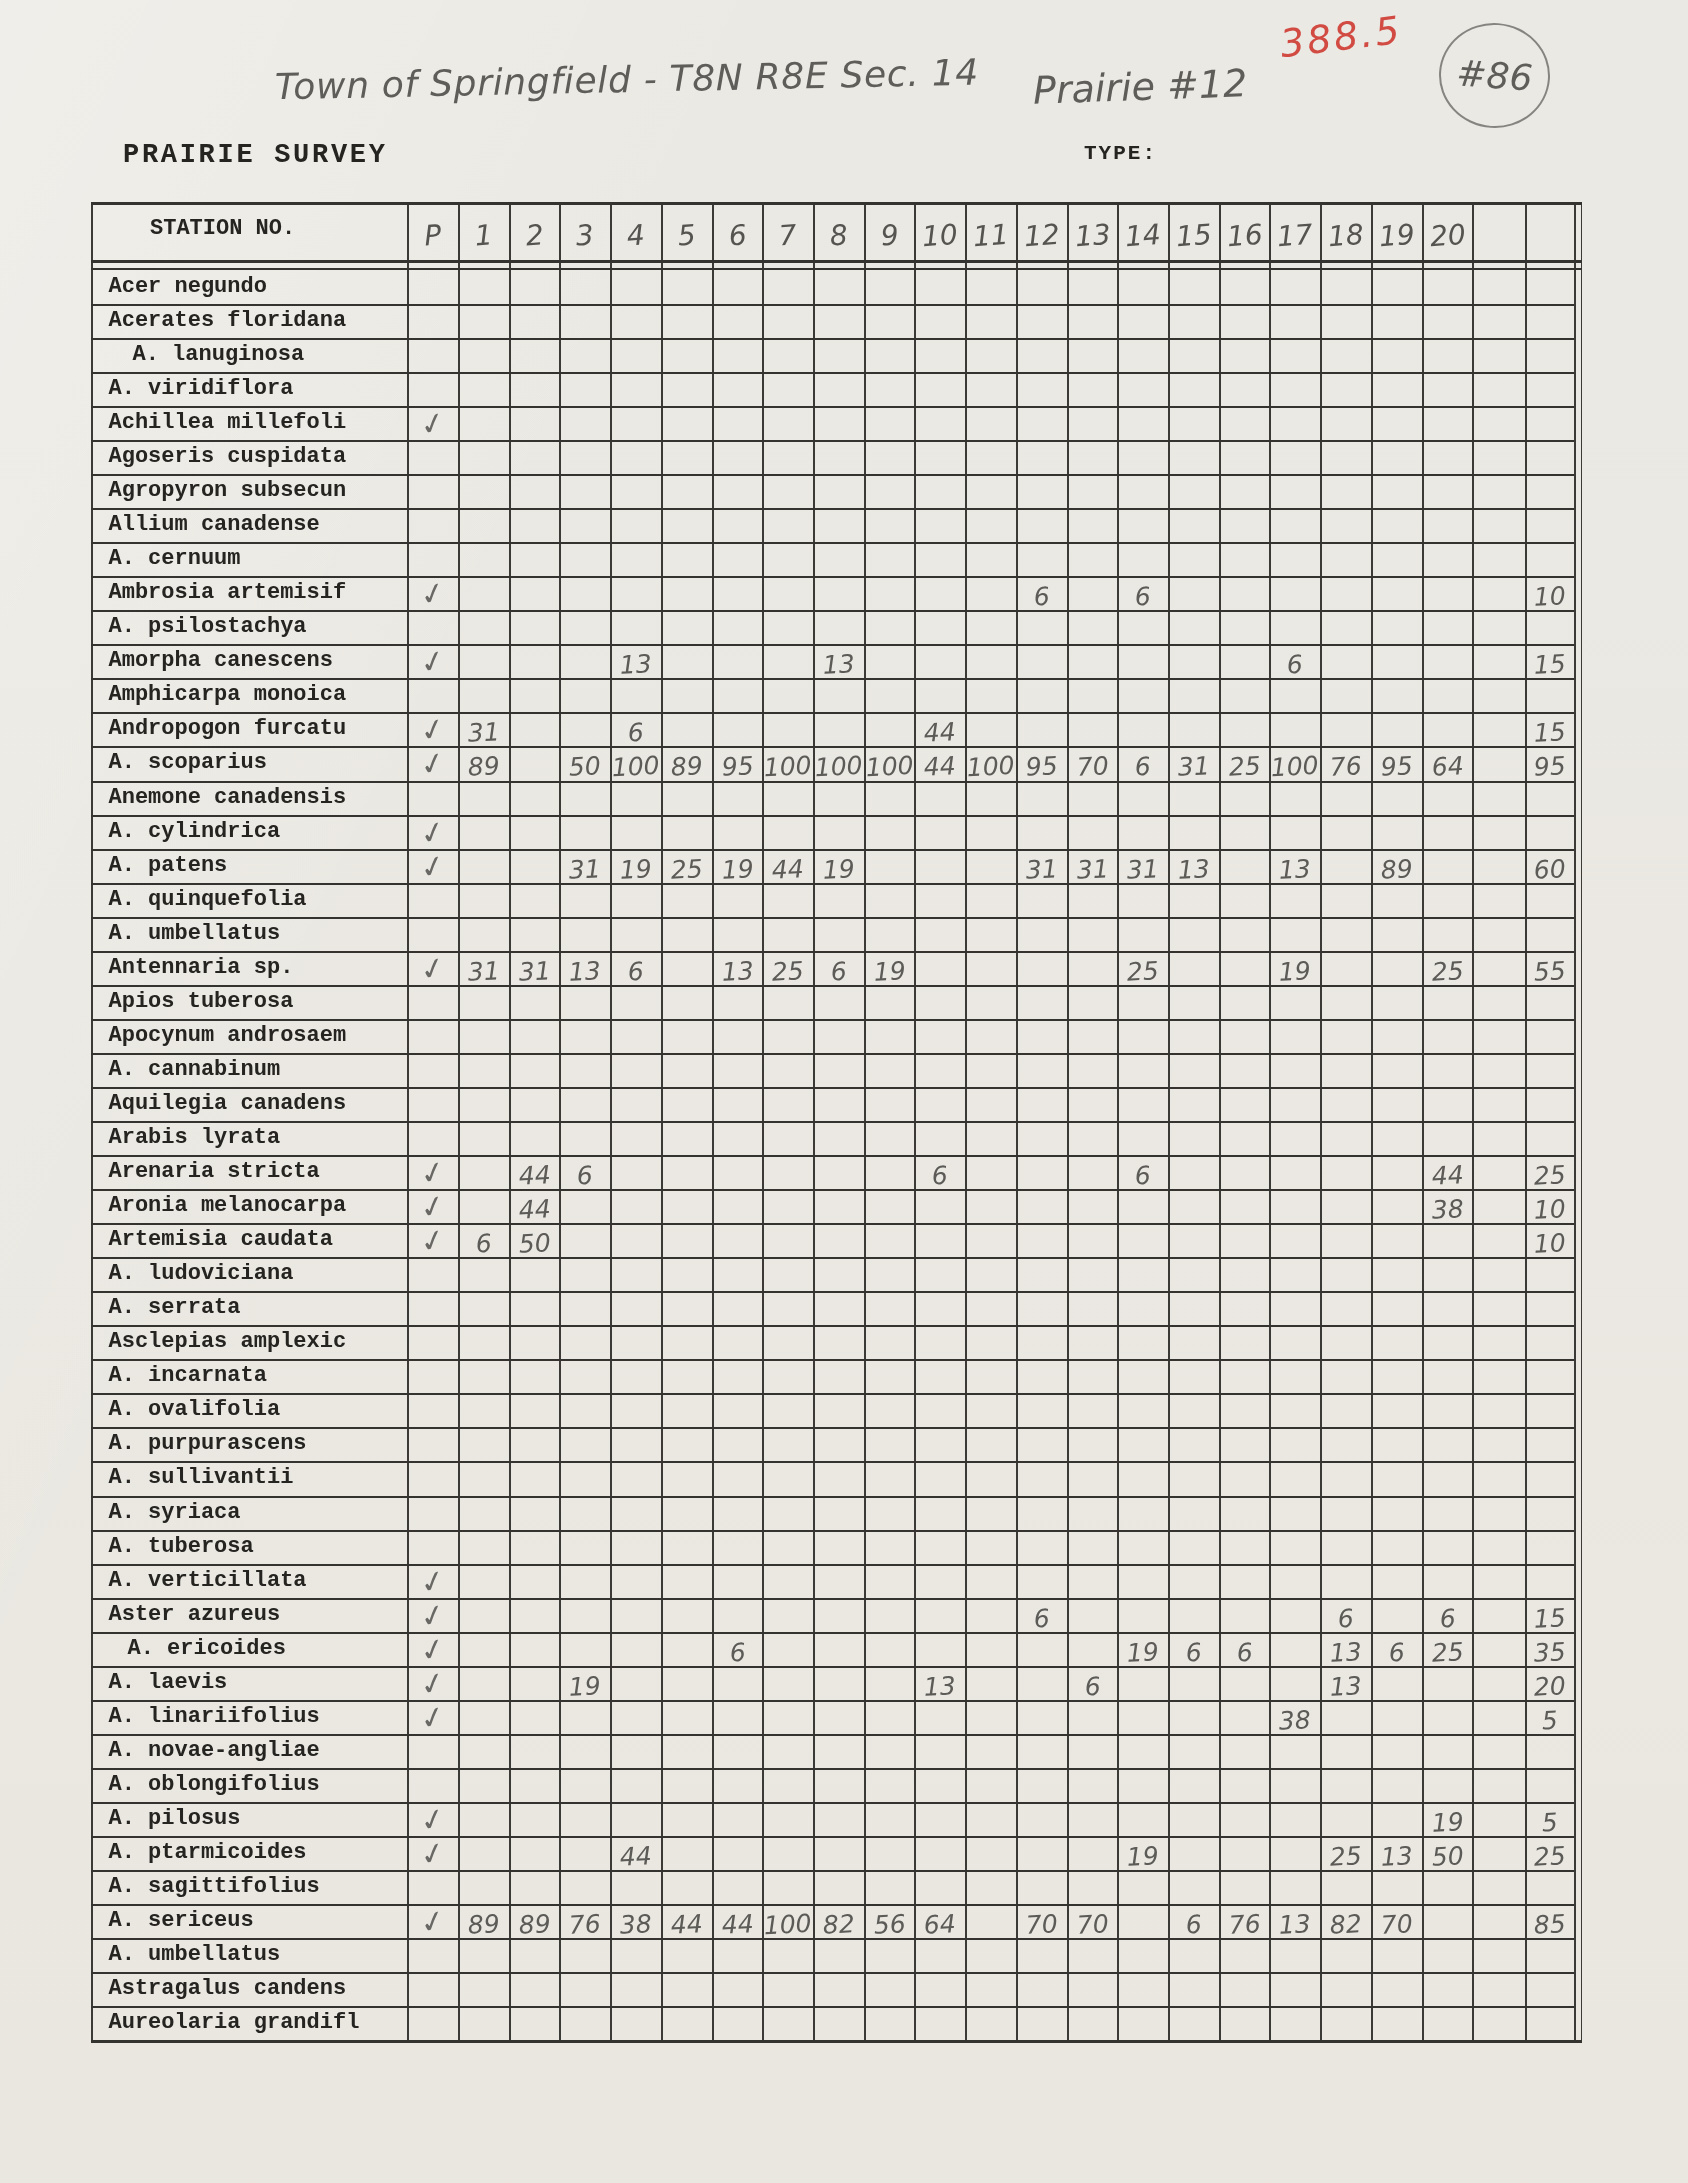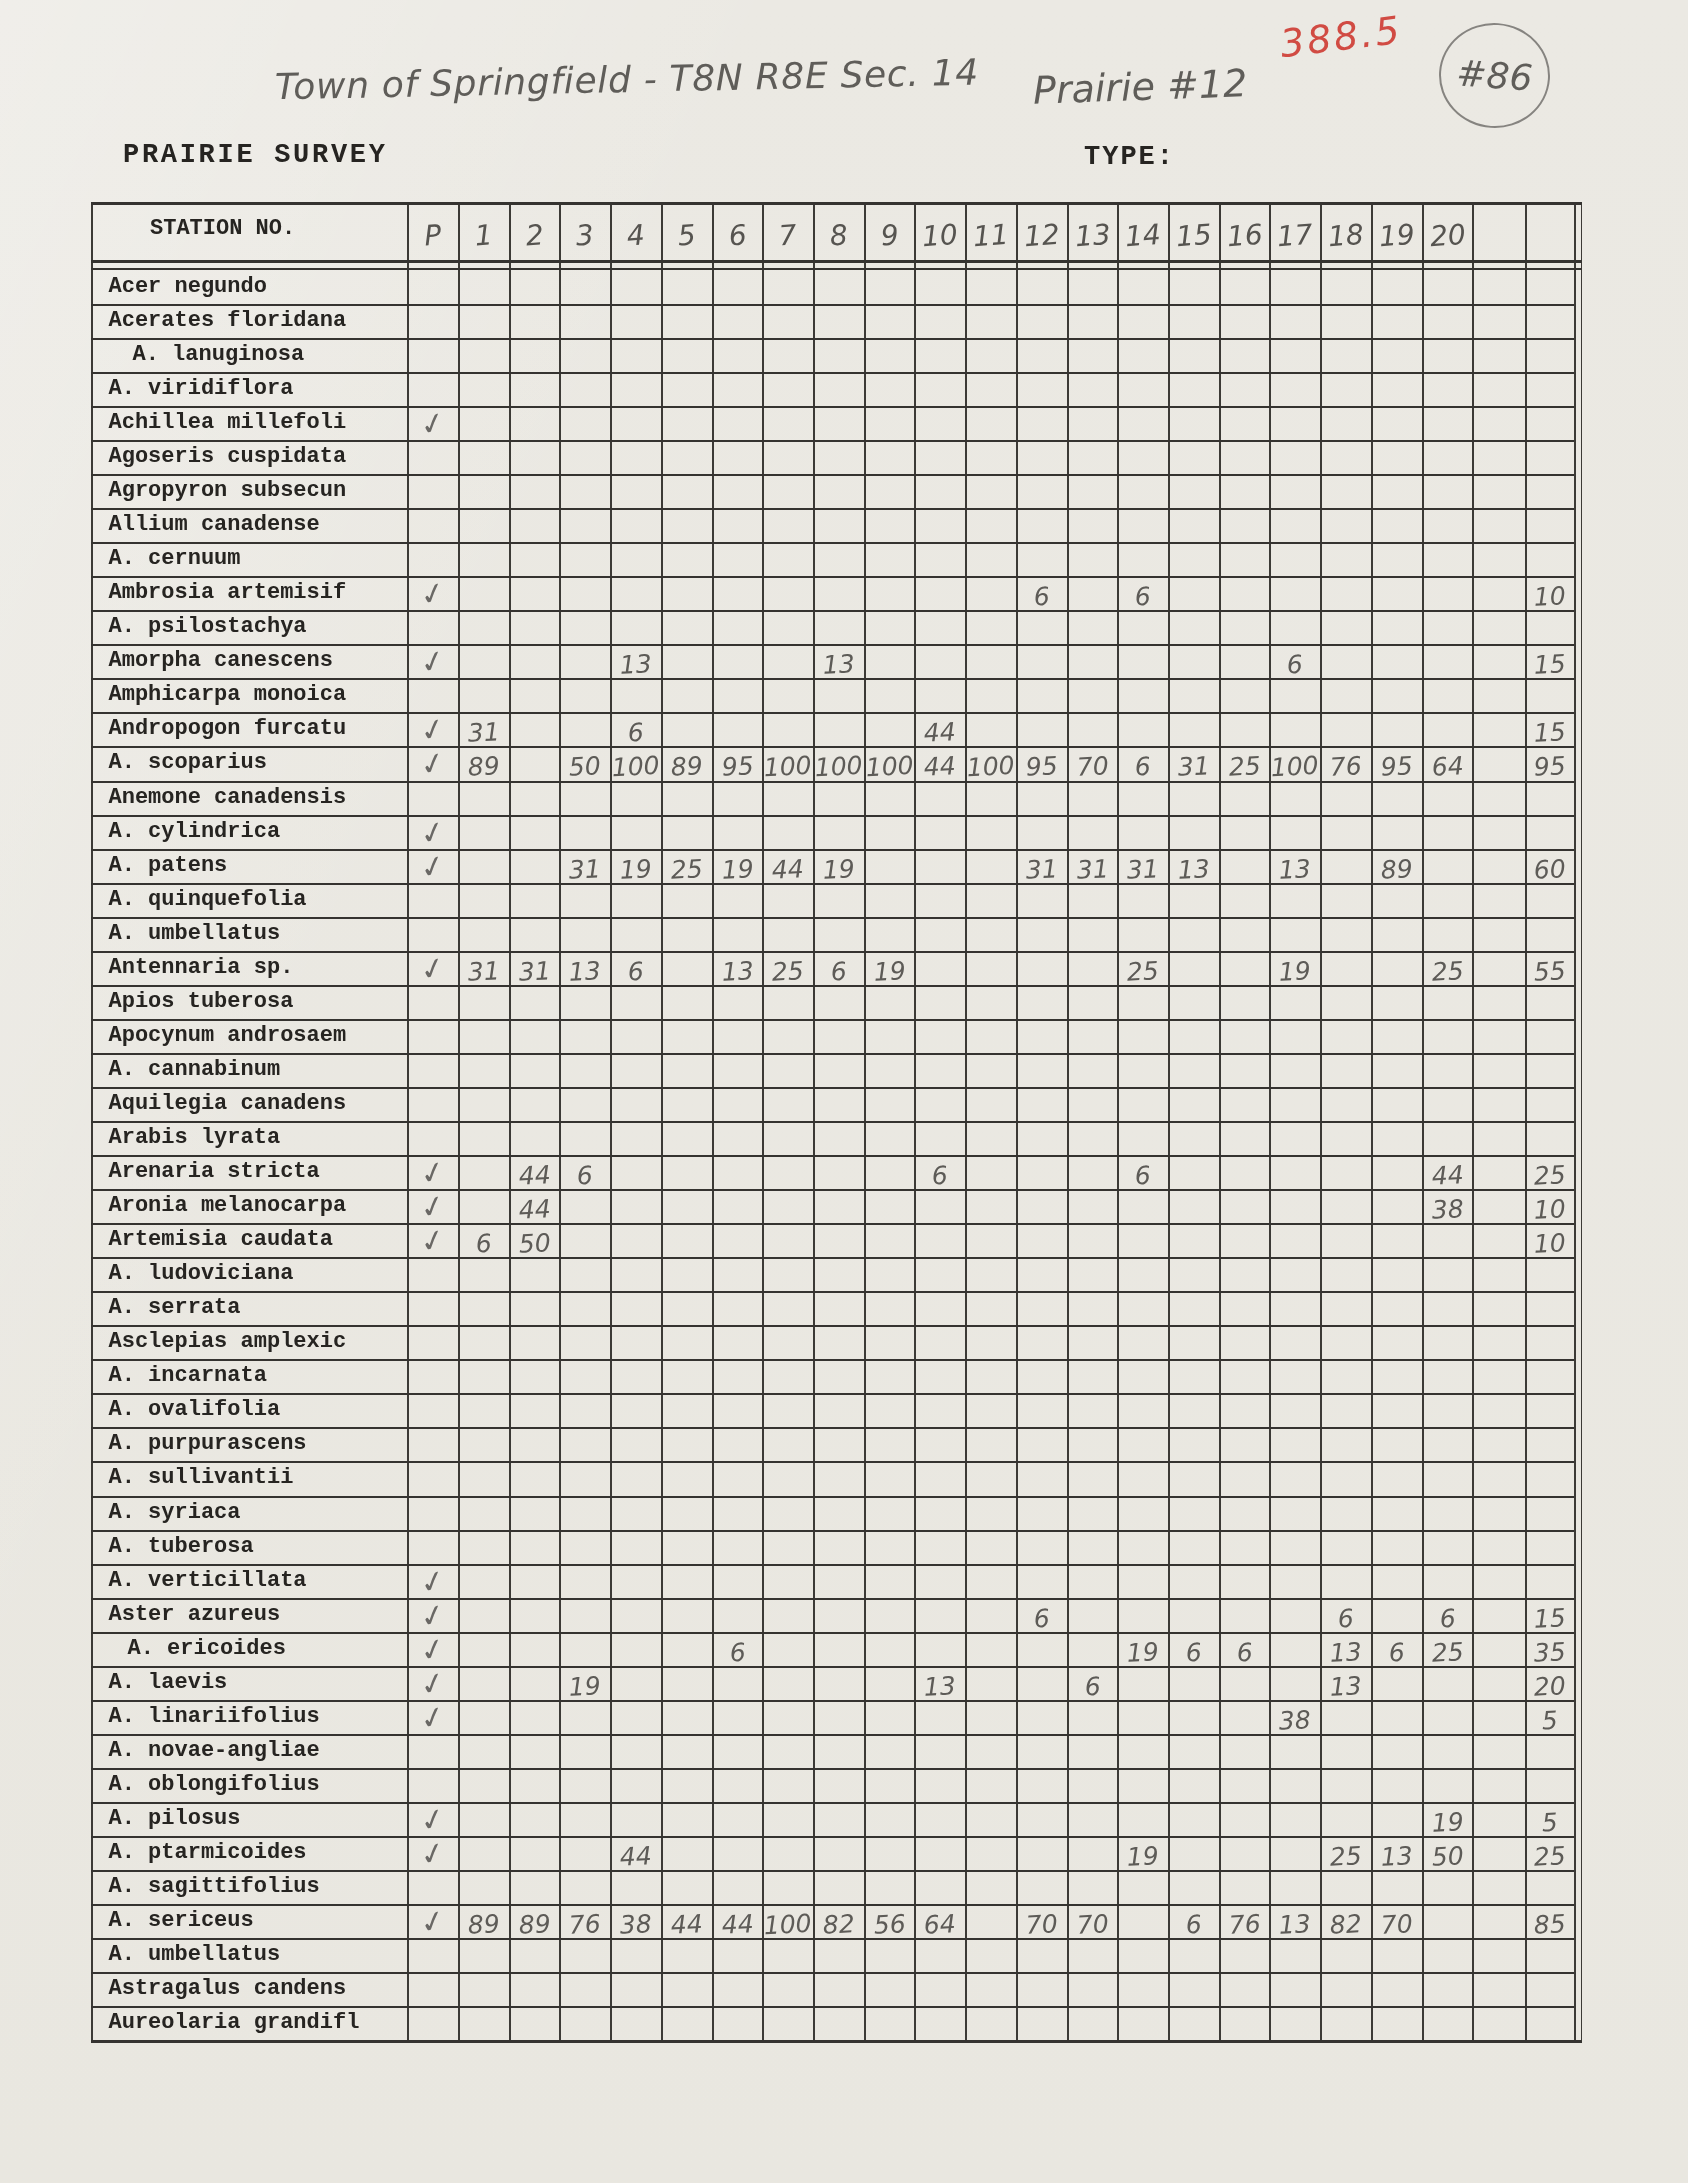--- a/index.html
+++ b/index.html
@@ -19,21 +19,21 @@
     white-space:nowrap;
   }
   .hand{
     color:#5f5d59;
     font-style:italic;
     font-family:"DejaVu Sans","Liberation Sans",sans-serif;
     white-space:nowrap;
   }
   .abs{position:absolute;}
   .survey-title{left:123px;top:140px;font-size:27px;letter-spacing:2.7px;}
-  .type-label{left:1084px;top:142px;font-size:27px;letter-spacing:2px;}
+  .type-label{left:1084px;top:142px;font-size:21px;letter-spacing:2px;}
   .hw-title{left:275px;top:59px;font-size:36px;letter-spacing:0.7px;transform:rotate(-1.2deg);}
   .hw-prairie{left:1033px;top:65px;font-size:38px;transform:rotate(-2deg);}
   .red-number{left:1280px;top:15px;font-size:38px;color:#d14b43;transform:rotate(-7deg);letter-spacing:2.7px;}
   .circle-number{
     left:1439px;top:23px;width:107px;height:101px;
     border:2.7px solid #868480;border-radius:50%;
     display:flex;align-items:center;justify-content:center;
     font-size:36px;transform:rotate(4deg);
   }
   .vline{position:absolute;background:#3c3a36;width:2px;}

